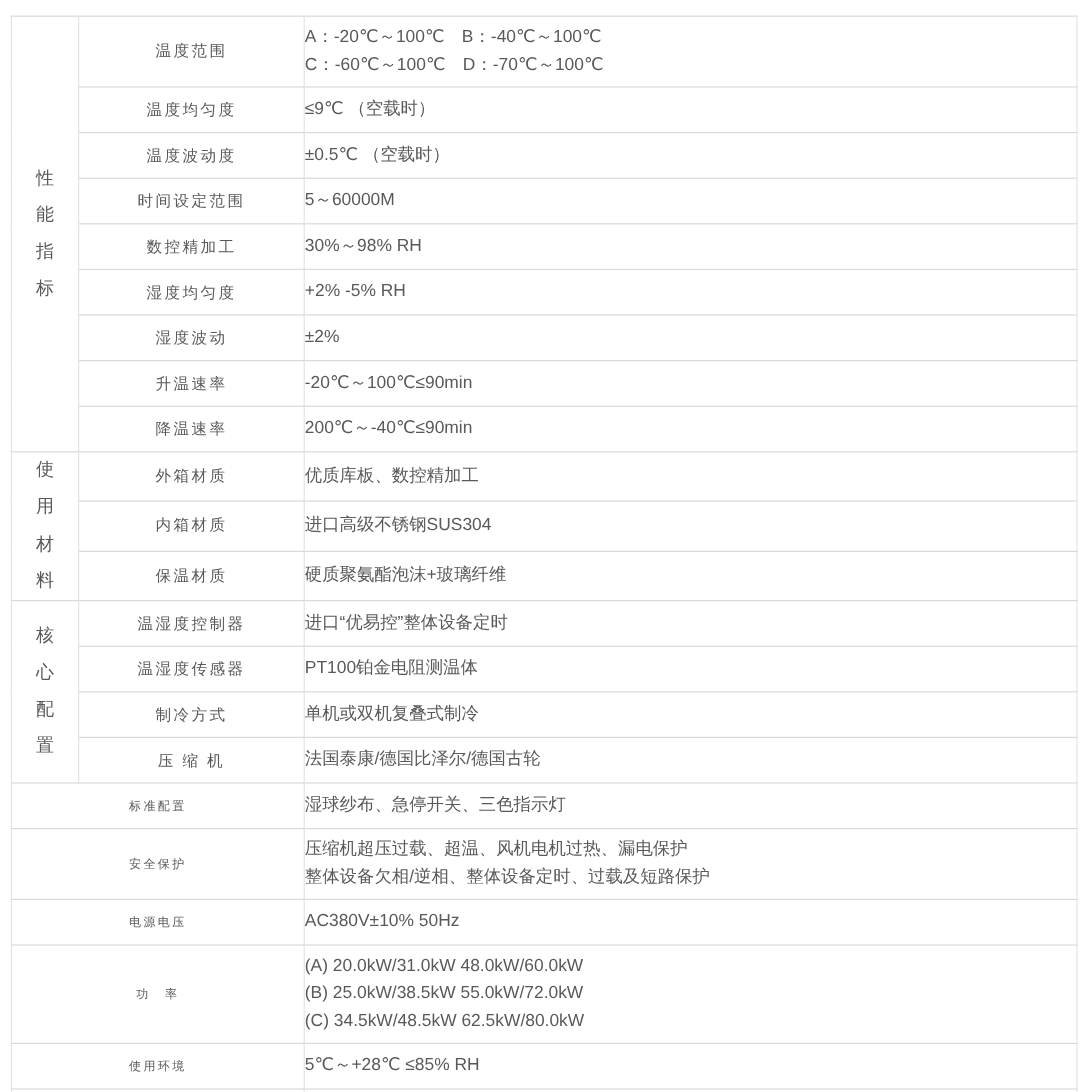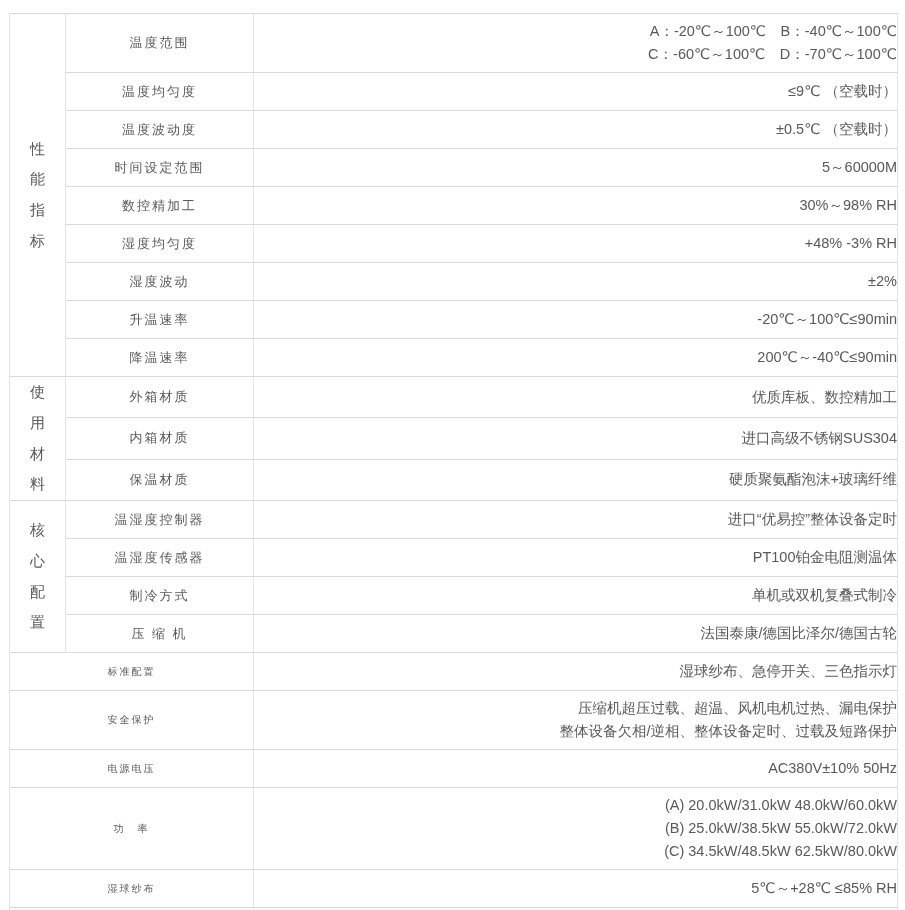--- a/index.html
+++ b/index.html
@@ -22,21 +22,21 @@
   tr.h2{height:59px;}
   tr.h3{height:82px;}
   tr.stub{height:14px;}
   td.cat{text-align:center;font-size:15px;}
   .vtext{
     display:inline-block;width:17px;line-height:2.05;
     word-break:break-all;letter-spacing:0;
   }
   td.lbl{text-align:center;font-size:13px;letter-spacing:2px;}
   td.mlbl{text-align:center;font-size:10px;letter-spacing:2px;}
-  td.val{text-align:right;font-size:14.5px;}
+  td.val{text-align:left;font-size:14.5px;}
   td.val .line{line-height:23px;white-space:pre-wrap;}
   td.val .line:empty{display:none;}
 </style>
 </head>
 <body>
 
 <div class="table-wrap">
 <table class="spec">
   <colgroup>
         <col class="c-cat">
@@ -73,21 +73,21 @@
     </tr>
     <tr>
       <td class="lbl">数控精加工</td>
       <td class="val">
             <div class="line">30%～98% RH</div>
           </td>
     </tr>
     <tr>
       <td class="lbl">湿度均匀度</td>
       <td class="val">
-            <div class="line">+48% -3% RH</div>
+            <div class="line">+2% -5% RH</div>
           </td>
     </tr>
     <tr>
       <td class="lbl">湿度波动</td>
       <td class="val">
             <div class="line">±2%</div>
           </td>
     </tr>
     <tr>
       <td class="lbl">升温速率</td>
@@ -169,21 +169,21 @@
     </tr>
     <tr class="h3">
       <td class="mlbl" colspan="2">功　率</td>
       <td class="val">
             <div class="line">(A) 20.0kW/31.0kW 48.0kW/60.0kW</div>
             <div class="line">(B) 25.0kW/38.5kW 55.0kW/72.0kW</div>
             <div class="line">(C) 34.5kW/48.5kW 62.5kW/80.0kW</div>
           </td>
     </tr>
     <tr>
-      <td class="mlbl" colspan="2">湿球纱布</td>
+      <td class="mlbl" colspan="2">使用环境</td>
       <td class="val">
             <div class="line">5℃～+28℃ ≤85% RH</div>
           </td>
     </tr>
     <tr class="stub">
       <td class="mlbl" colspan="2"></td>
       <td class="val"></td>
     </tr>
   </tbody>
 </table>

